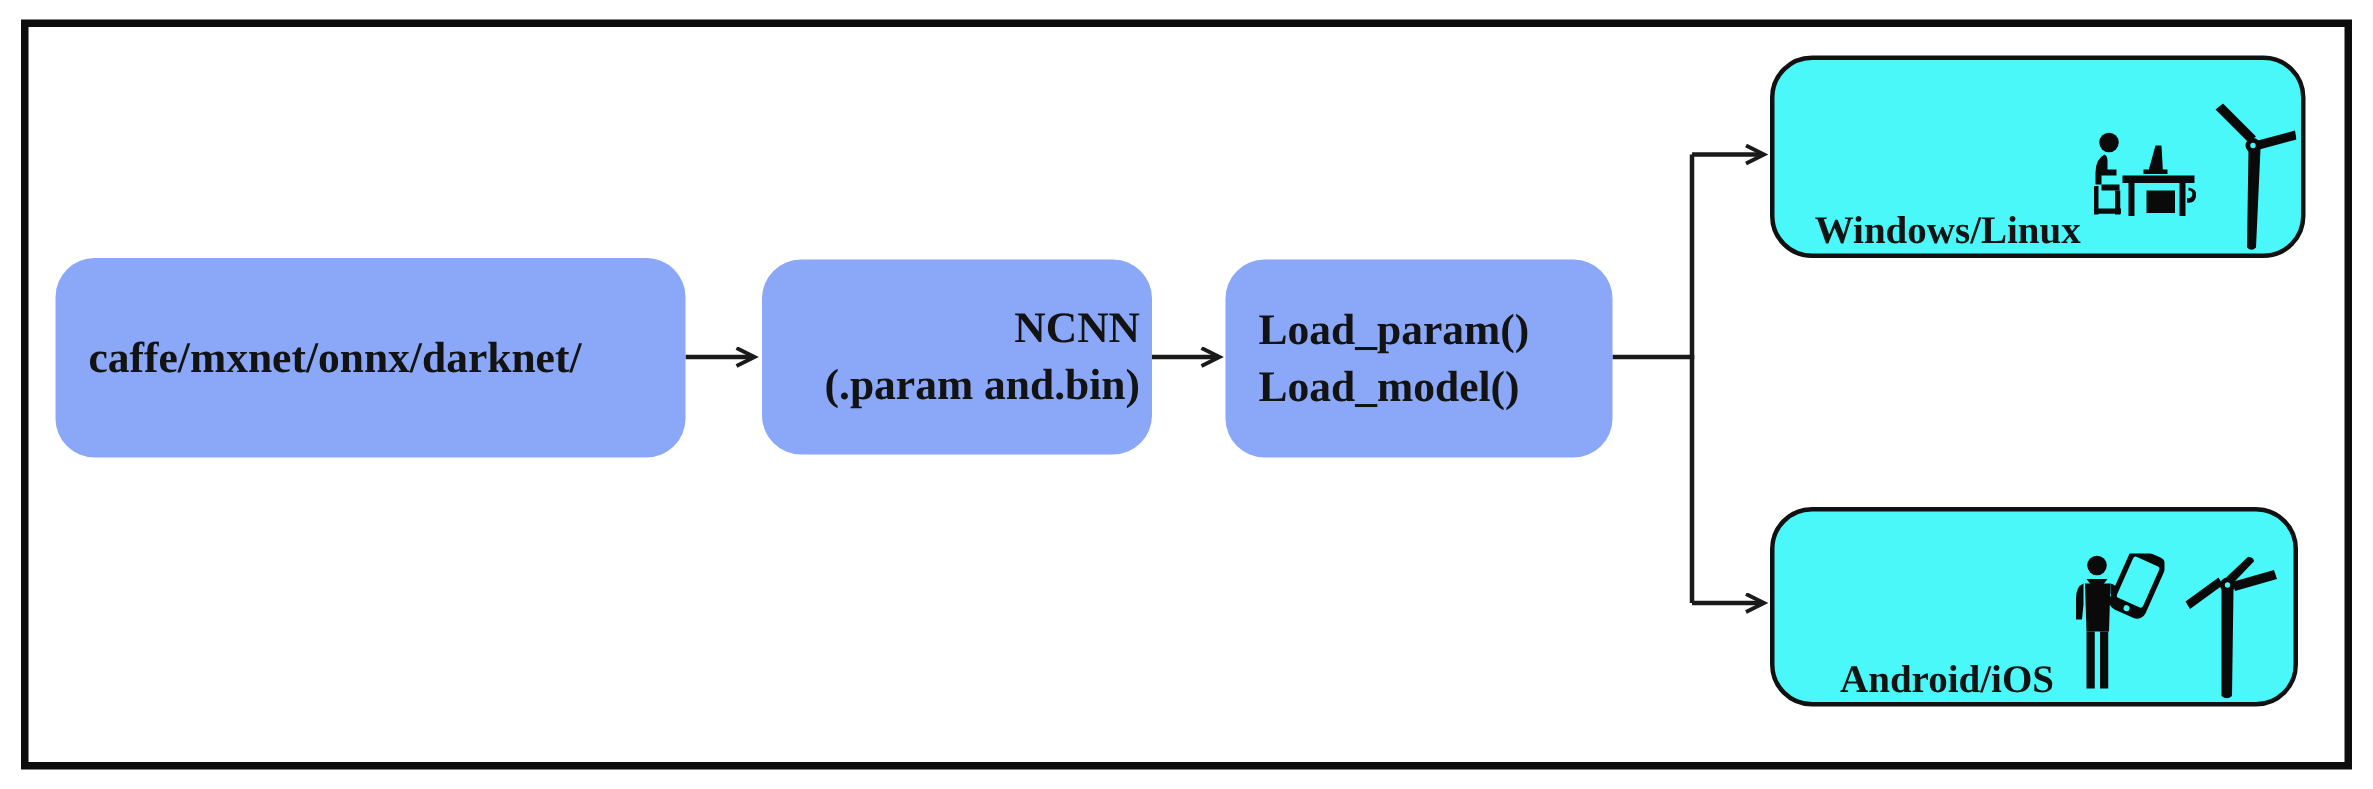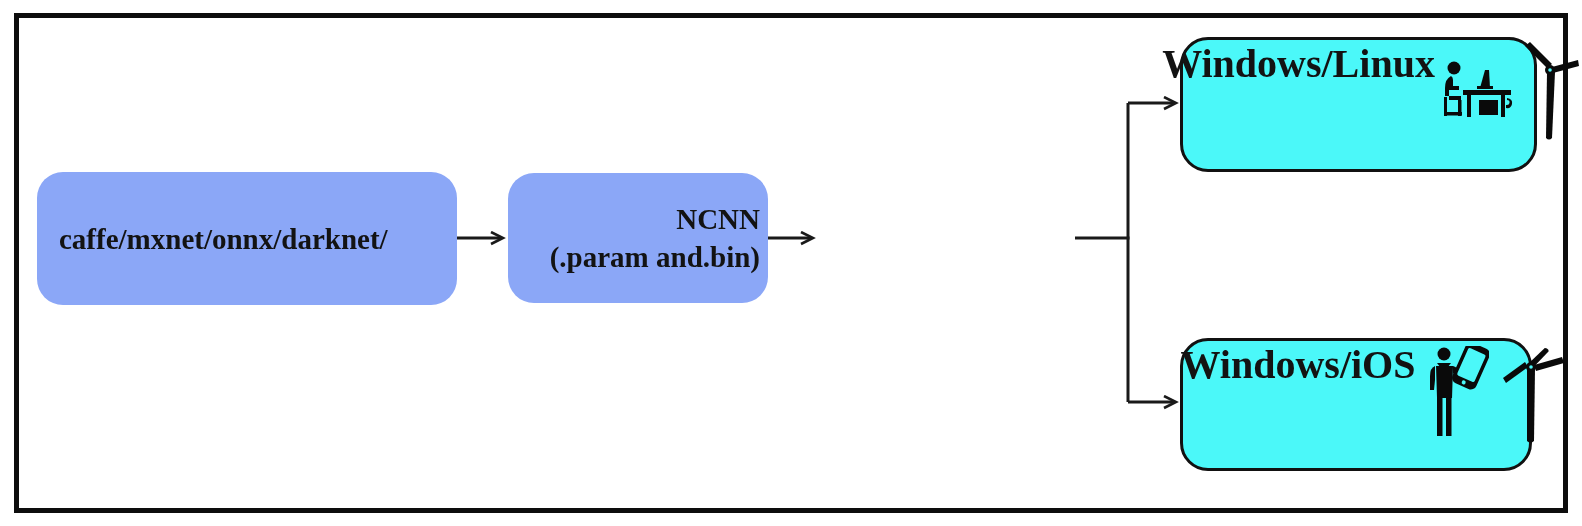--- a/index.html
+++ b/index.html
@@ -39,22 +39,22 @@
     font-size: 29px;
     line-height: 38px;
     padding-left: 22px;
     padding-right: 8px;
   }
   .node-cyan {
     background: #4bf8f9;
     border: 3px solid #111111;
     border-radius: 28px;
     flex-direction: row;
-    align-items: flex-start;
-    font-size: 40px;
+    align-items: flex-end;
+    font-size: 26px;
   }
   .node-sources   { left: 37px;  top: 172px; width: 420px; height: 133px; }
   .node-converter { left: 508px; top: 173px; width: 260px; height: 130px; align-items: flex-end; }
   .node-loader    { left: 817px; top: 173px; width: 258px; height: 132px; }
   .node-windows   { left: 1180px; top: 37px;  width: 357px; height: 135px; padding-left: 24px; }
   .node-android   { left: 1180px; top: 338px; width: 352px; height: 133px; padding-left: 34px; }
   .node-line { white-space: nowrap; }
   .cyan-label { white-space: nowrap; }
   .icon-row { display: flex; align-items: center; margin-left: 6px; }
   .icon-row svg { display: block; }
@@ -84,20 +84,24 @@
 
   <div class="node node-blue node-sources" style="background-color: rgb(139, 167, 247); font-family: Liberation Serif, serif;">
     <div class="node-line">caffe/mxnet/onnx/darknet/</div>
   </div>
 
   <div class="node node-blue node-converter" style="background-color: rgb(139, 167, 247);">
     <div class="node-line">NCNN</div>
     <div class="node-line">(.param and.bin)</div>
   </div>
 
+  <div class="node node-blue node-loader" style="background-color: rgb(139, 167, 247);">
+    <div class="node-line">Load_param()</div>
+    <div class="node-line">Load_model()</div>
+  </div>
 
   <div class="node node-cyan node-windows" style="background-color: rgb(75, 248, 249);">
     <span class="cyan-label">Windows/Linux</span>
     <span class="icon-row">
 
       <svg width="74" height="62" viewBox="0 0 74 62" fill="#0a0a0a">
         <circle cx="13" cy="8" r="6.5"></circle>
         <path d="M10,16 q-6,3 -6,12 l0,8 4,0 0,-6 10,0 0,-4 -6,0 0,-6 q0,-3 -2,-4 z"></path>
         <rect x="3" y="37" width="3" height="19"></rect>
         <rect x="3" y="52" width="18" height="3.5"></rect>
@@ -116,21 +120,21 @@
         <path d="M26,28 L4,6 L9,2 L31,24 z"></path>
         <path d="M31,27 L57,20 L58,26 L32,33 z"></path>
         <path d="M26,32 L34,32 L31,98 q-3,3 -6,0 z"></path>
         <circle cx="29" cy="30" r="5"></circle>
         <circle cx="29" cy="30" r="1.8" fill="#4bf8f9"></circle>
       </svg>
     </span>
   </div>
 
   <div class="node node-cyan node-android" style="background-color: rgb(75, 248, 249);">
-    <span class="cyan-label">Windows/iOS</span>
+    <span class="cyan-label">Android/iOS</span>
     <span class="icon-row" style="margin-left:12px;">
 
       <svg width="62" height="94" viewBox="0 0 62 94" fill="#0a0a0a">
         <circle cx="17" cy="8" r="6.5"></circle>
         <path d="M10,17 L24,17 L17,26 z" fill="#0a0a0a"></path>
         <path d="M17,18 l2.2,0 0,10 -4.4,0 z"></path>
         <path d="M8,20 q-5,2 -5,10 l0,14 4,0 1,-10 z"></path>
         <path d="M26,20 q4,1 6,5 l4,7 -4,3 -6,-8 z"></path>
         <path d="M9,20 L26,20 L25,52 L10,52 z"></path>
         <rect x="10" y="52" width="5.5" height="38"></rect>

